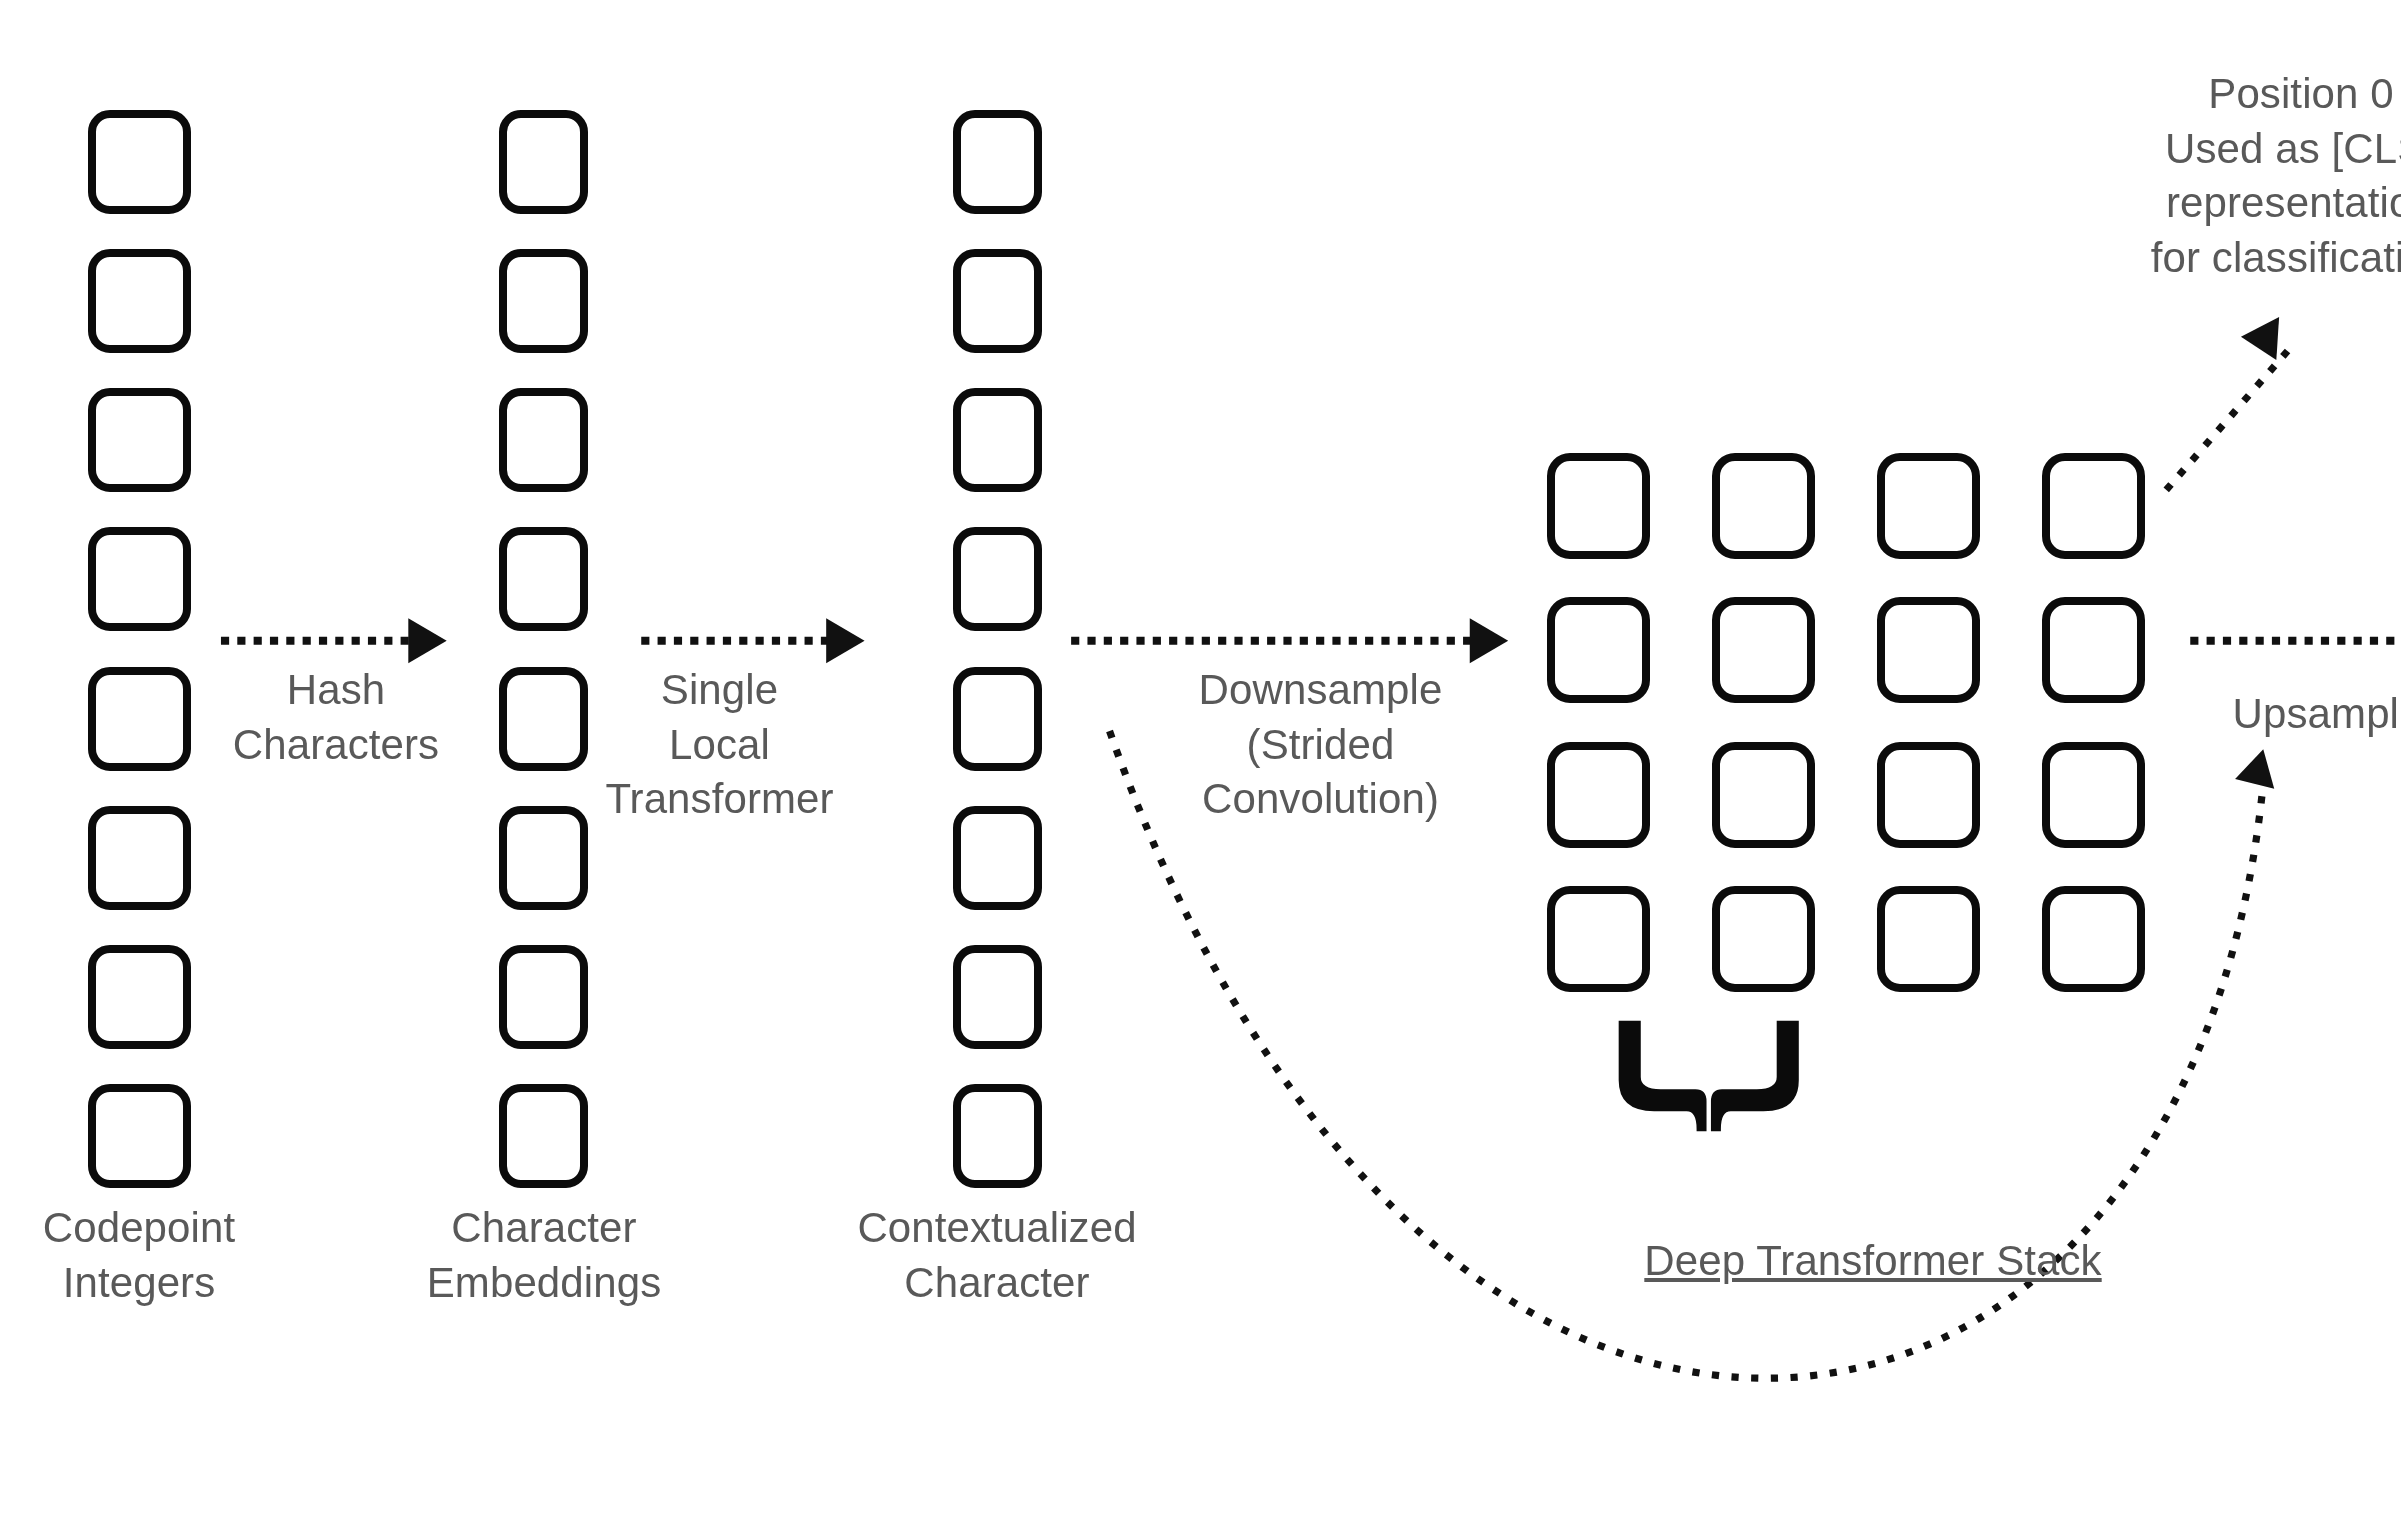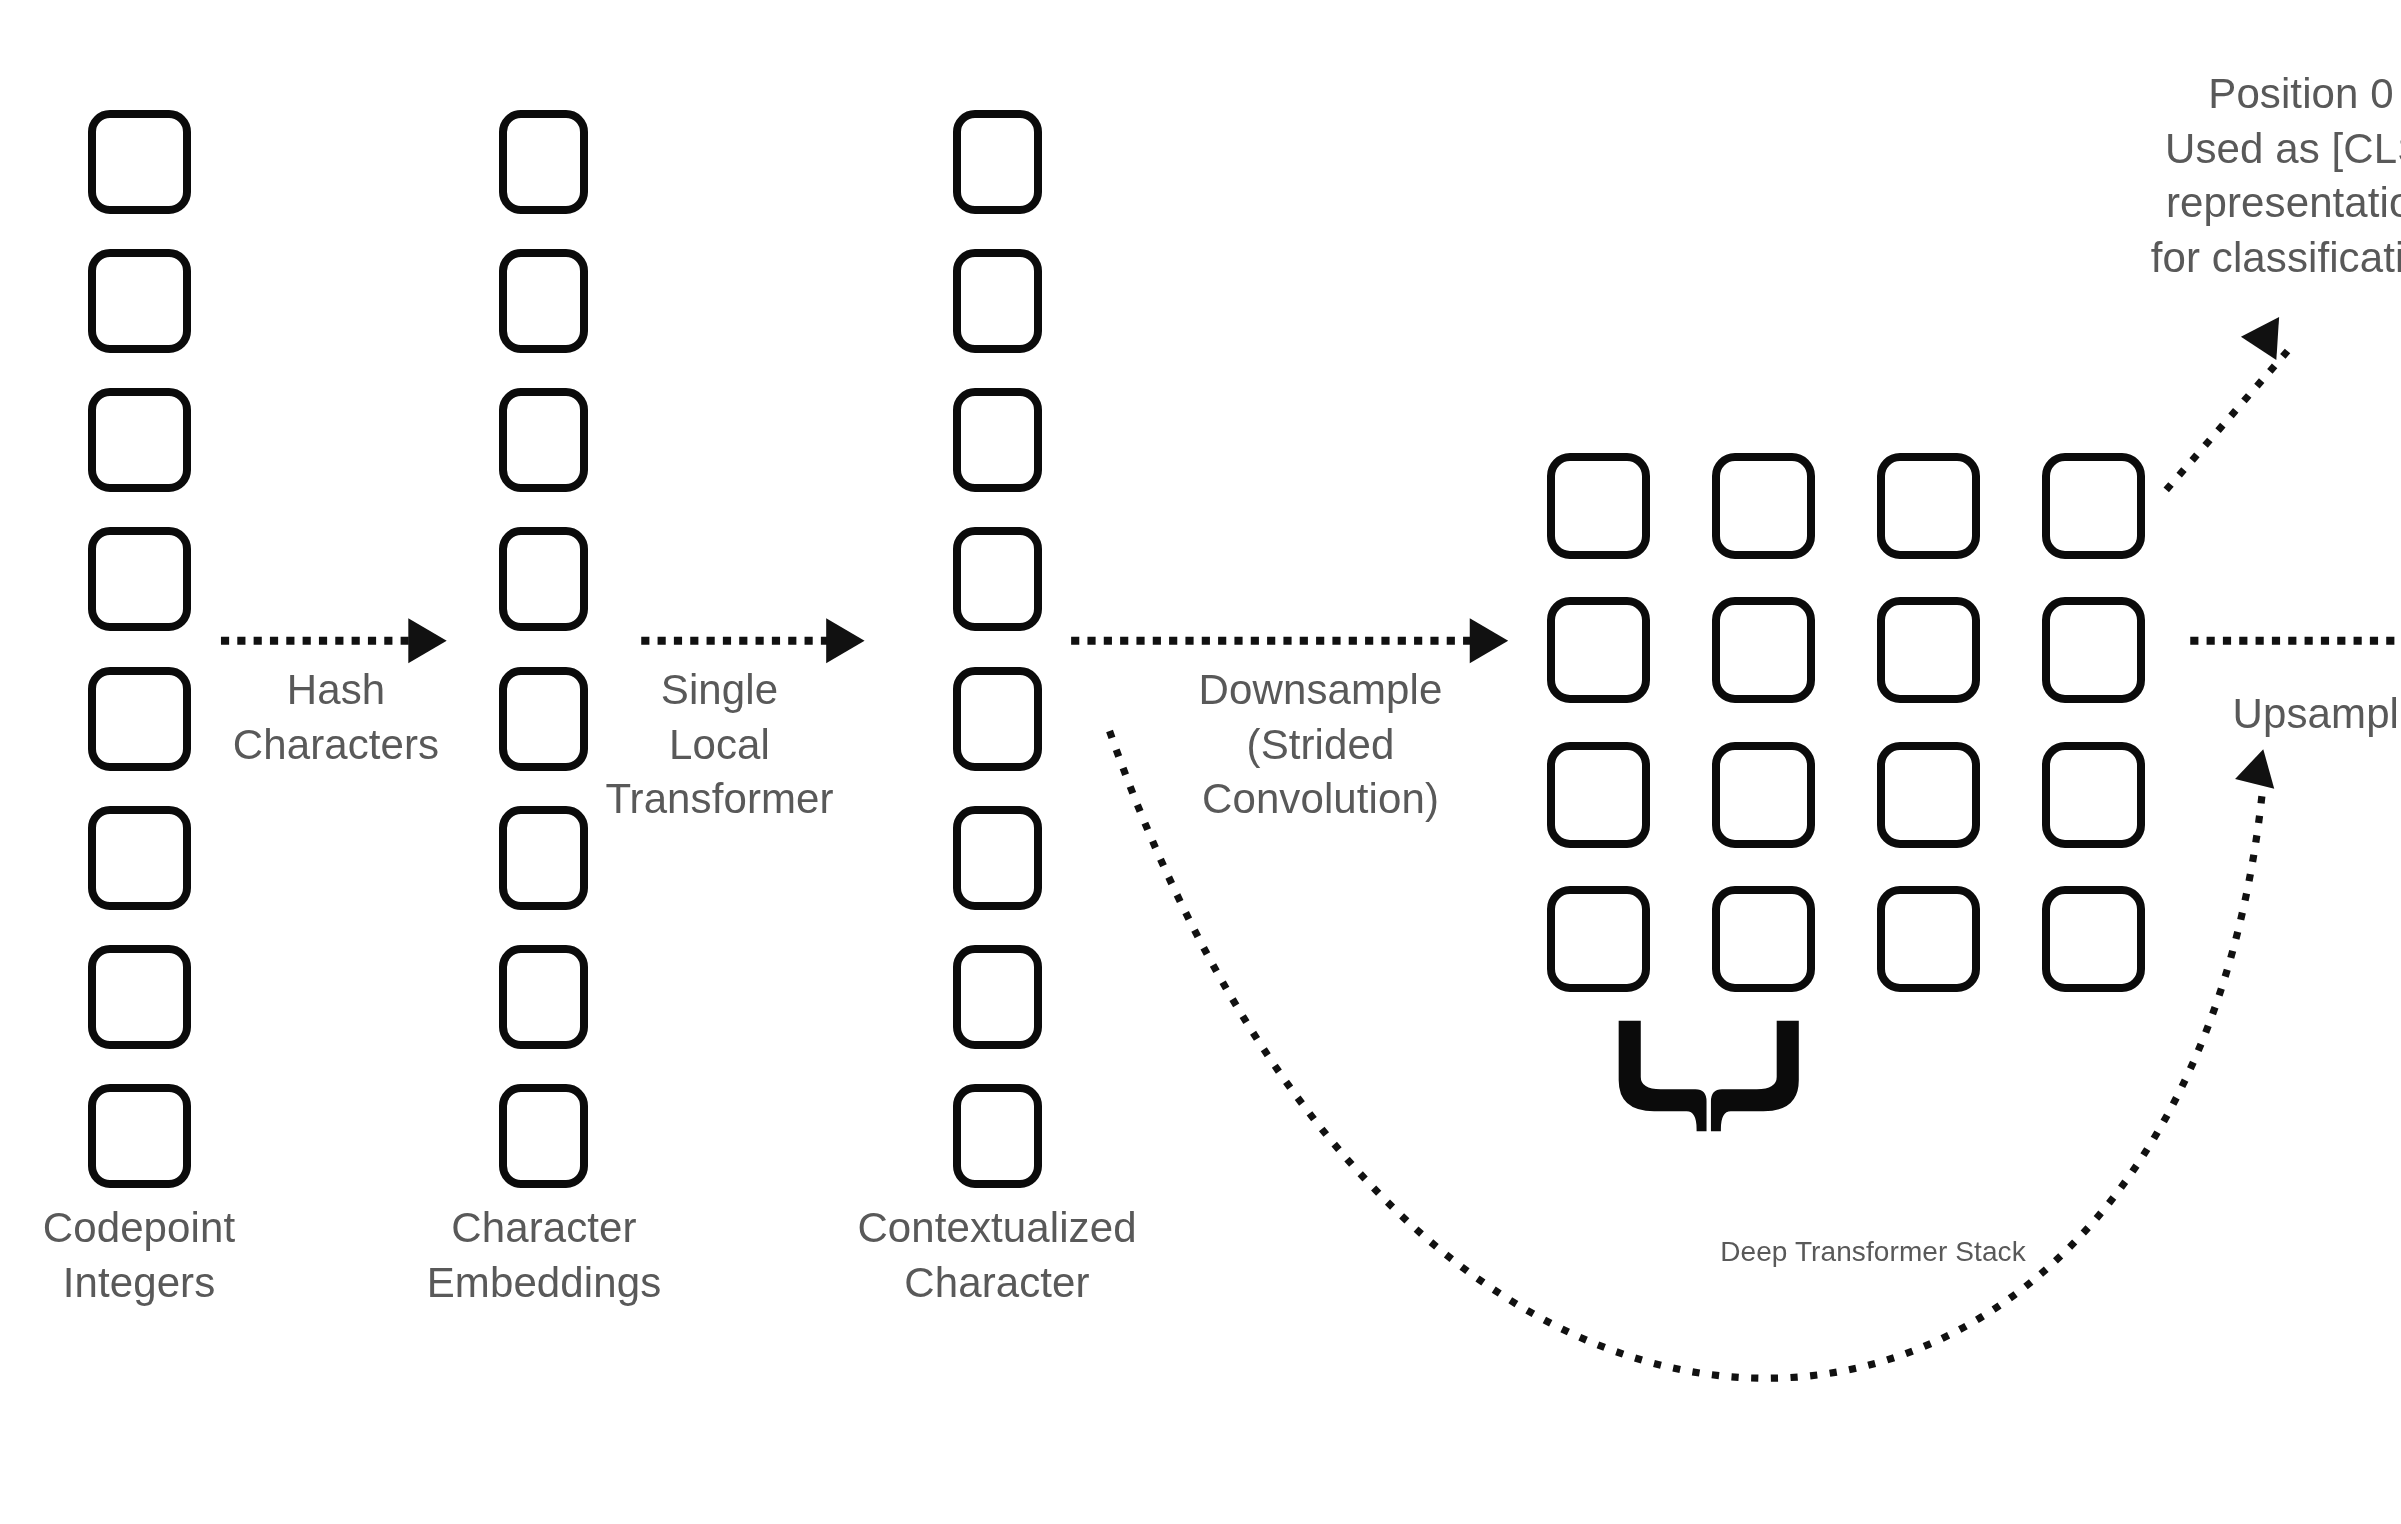--- a/index.html
+++ b/index.html
@@ -40,21 +40,22 @@
     white-space: pre-line;
     font-weight: 400;
   }
   .col-label {
     font-size: 42px;
   }
   .edge-label {
     font-size: 42px;
   }
   .stack-label {
-    font-size: 28px;
+    font-size: 42px;
+    text-decoration: underline;
   }
   .callout-label {
     font-size: 42px;
   }
 </style>
 </head>
 <body>
 
 <div id="stage">
 

